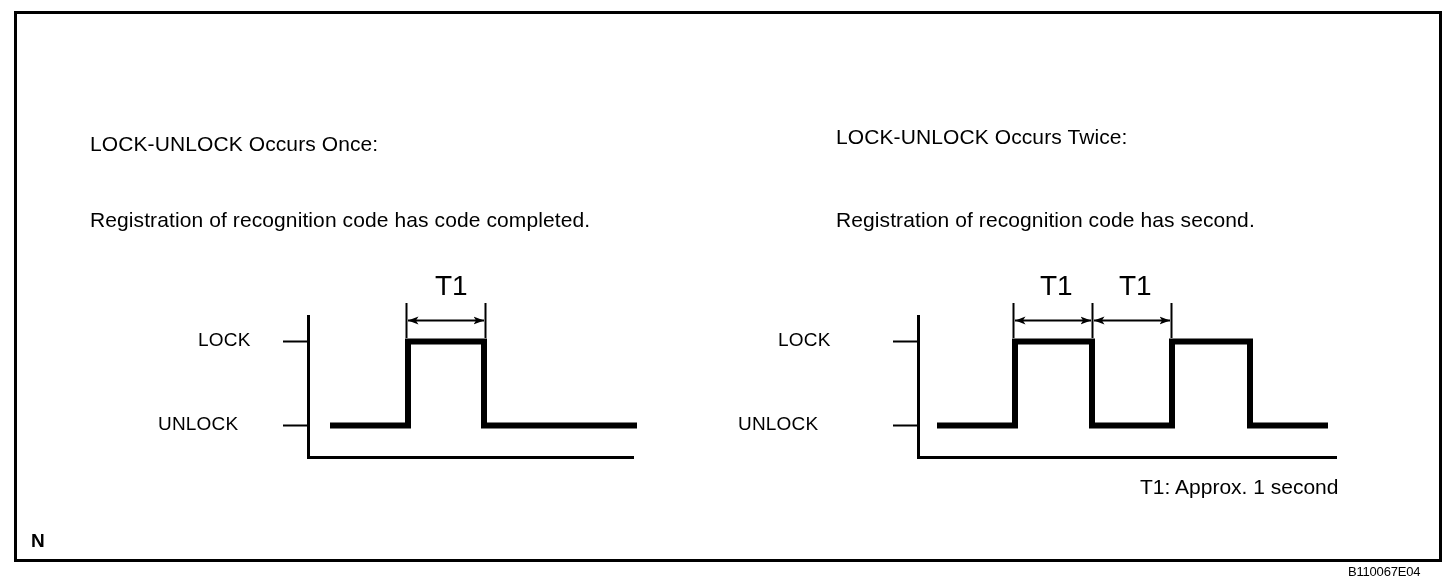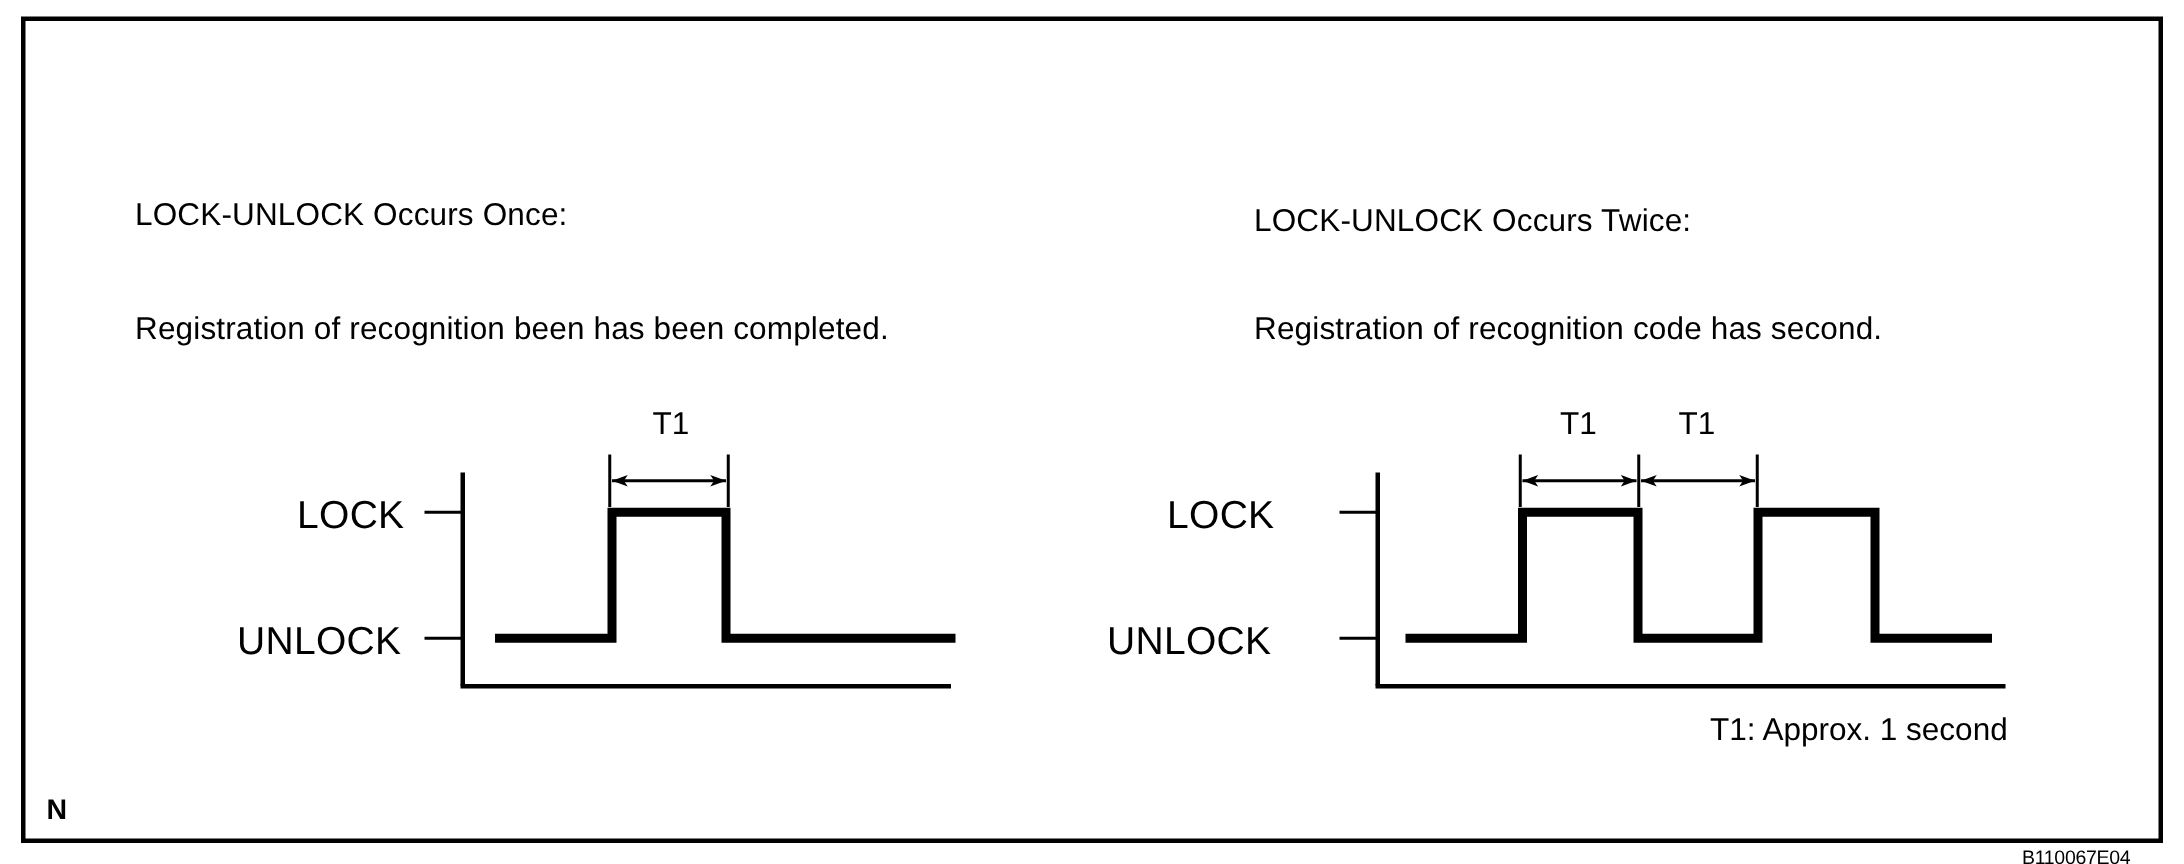--- a/index.html
+++ b/index.html
@@ -40,25 +40,25 @@
   }
   .heading {
     font-size: 21px;
     letter-spacing: 0.1px;
   }
   .subheading {
     font-size: 21px;
     letter-spacing: 0.1px;
   }
   .axis-label {
-    font-size: 26px;
+    font-size: 19px;
     letter-spacing: 0.2px;
   }
   .t1-label {
-    font-size: 21px;
+    font-size: 28px;
   }
   .note {
     font-size: 21px;
   }
   .corner-mark {
     font-size: 19px;
     font-weight: bold;
   }
   .fig-code {
     font-size: 13px;
@@ -77,29 +77,29 @@
 </style>
 </head>
 <body>
 
 <div id="page">
 
   <div id="figure-frame"></div>
 
   <div class="txt heading" style="left:90px; top:133px;">LOCK-UNLOCK Occurs Once:</div>
 
-  <div class="txt subheading" style="left:90px; top:209px;">Registration of recognition been has been completed.</div>
+  <div class="txt subheading" style="left:90px; top:209px;">Registration of recognition code has code completed.</div>
 
   <div class="txt axis-label" style="left:198px; top:330px;">LOCK</div>
 
   <div class="txt axis-label" style="left:158px; top:414px;">UNLOCK</div>
 
   <div class="txt t1-label" style="left:435px; top:272px;">T1</div>
 
-  <div class="txt heading" style="left:836px; top:137px;text-align:right;">LOCK-UNLOCK Occurs Twice:</div>
+  <div class="txt heading" style="left:836px; top:126px;text-align:right;">LOCK-UNLOCK Occurs Twice:</div>
 
   <div class="txt subheading" style="left:836px; top:209px;">Registration of recognition code has second.</div>
 
   <div class="txt axis-label" style="left:778px; top:330px;">LOCK</div>
 
   <div class="txt axis-label" style="left:738px; top:414px;">UNLOCK</div>
 
   <div class="txt t1-label" style="left:1040px; top:272px;">T1</div>
 
   <div class="txt t1-label" style="left:1119px; top:272px;">T1</div>

